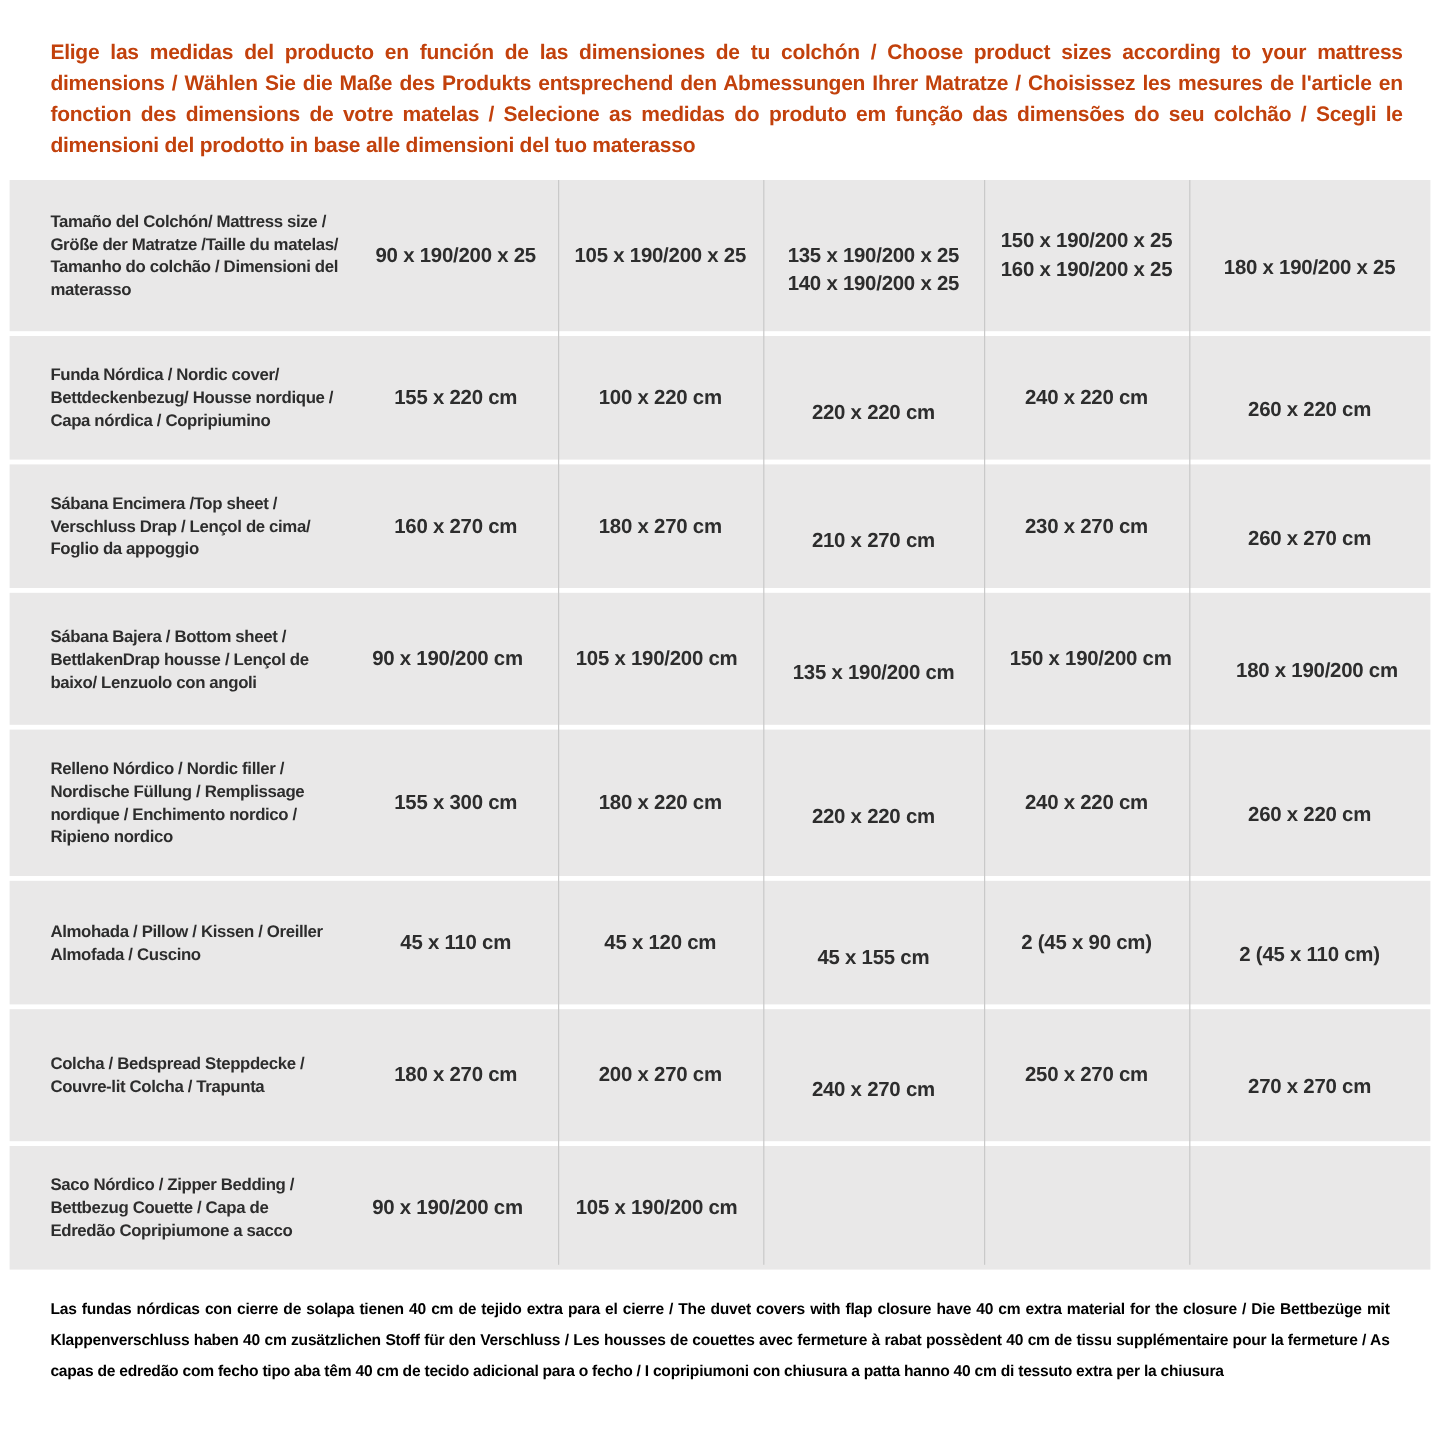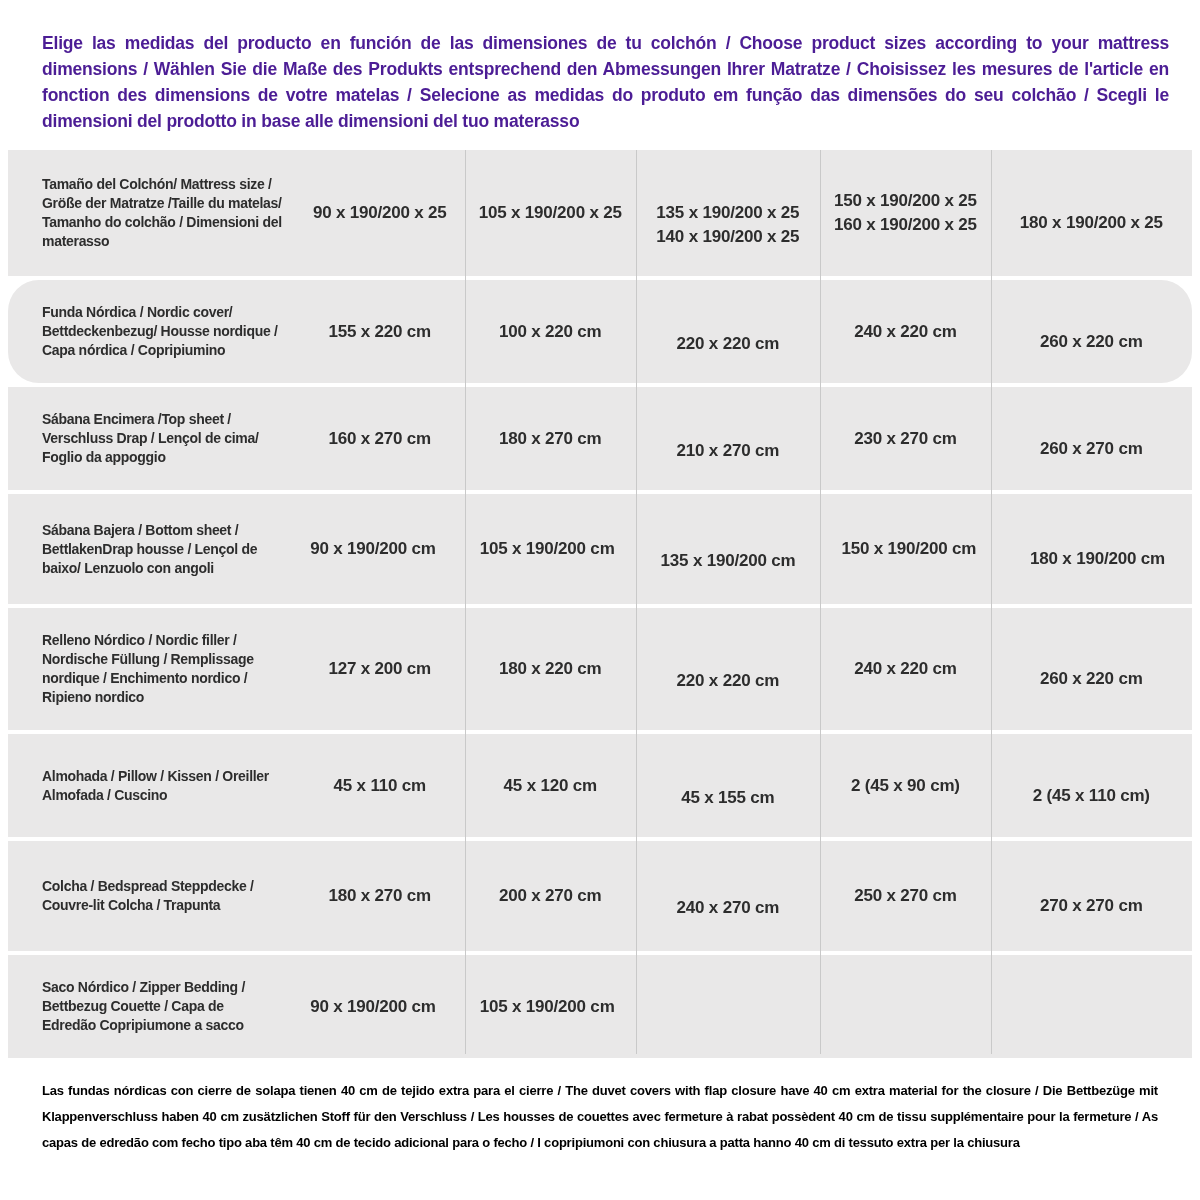--- a/index.html
+++ b/index.html
@@ -16,33 +16,33 @@
     background: #ffffff;
     overflow: hidden;
   }
   .intro {
     margin: 30px 31px 16px 42px;
     font-size: 17.5px;
     font-weight: bold;
     line-height: 26px;
     letter-spacing: -0.2px;
     text-align: justify;
-    color: #4c1d95;
+    color: #c2410c;
   }
   .table-wrap {
     position: relative;
     margin: 0 8px;
   }
   .trow {
     display: flex;
     background: #e9e8e8;
     margin-bottom: 4px;
   }
   .trow:nth-child(1) { min-height: 126px; }
-  .trow:nth-child(2) { min-height: 103px; border-radius: 31px; }
+  .trow:nth-child(2) { min-height: 103px; }
   .trow:nth-child(3) { min-height: 103px; }
   .trow:nth-child(4) { min-height: 110px; gap: 14px; }
   .trow:nth-child(5) { min-height: 122px; }
   .trow:nth-child(6) { min-height: 103px; justify-content: space-between; }
   .trow:nth-child(7) { min-height: 110px; }
   .trow:nth-child(8) { min-height: 103px; gap: 14px; }
   .cell {
     display: flex;
     align-items: center;
     box-sizing: border-box;
@@ -128,21 +128,21 @@
       <div class="trow">
         <div class="cell label">Sábana Bajera / Bottom sheet / BettlakenDrap housse / Lençol de baixo/ Lenzuolo con angoli</div>
         <div class="cell value c2">90 x 190/200 cm</div>
         <div class="cell value c3">105 x 190/200 cm</div>
         <div class="cell value c4">135 x 190/200 cm</div>
         <div class="cell value c5">150 x 190/200 cm</div>
         <div class="cell value c6">180 x 190/200 cm</div>
       </div>
       <div class="trow">
         <div class="cell label">Relleno Nórdico / Nordic filler / Nordische Füllung / Remplissage nordique / Enchimento nordico / Ripieno nordico</div>
-        <div class="cell value c2">127 x 200 cm</div>
+        <div class="cell value c2">155 x 300 cm</div>
         <div class="cell value c3">180 x 220 cm</div>
         <div class="cell value c4">220 x 220 cm</div>
         <div class="cell value c5">240 x 220 cm</div>
         <div class="cell value c6">260 x 220 cm</div>
       </div>
       <div class="trow">
         <div class="cell label">Almohada  / Pillow / Kissen / Oreiller Almofada / Cuscino</div>
         <div class="cell value c2">45 x 110 cm</div>
         <div class="cell value c3">45 x 120 cm</div>
         <div class="cell value c4">45 x 155 cm</div>

